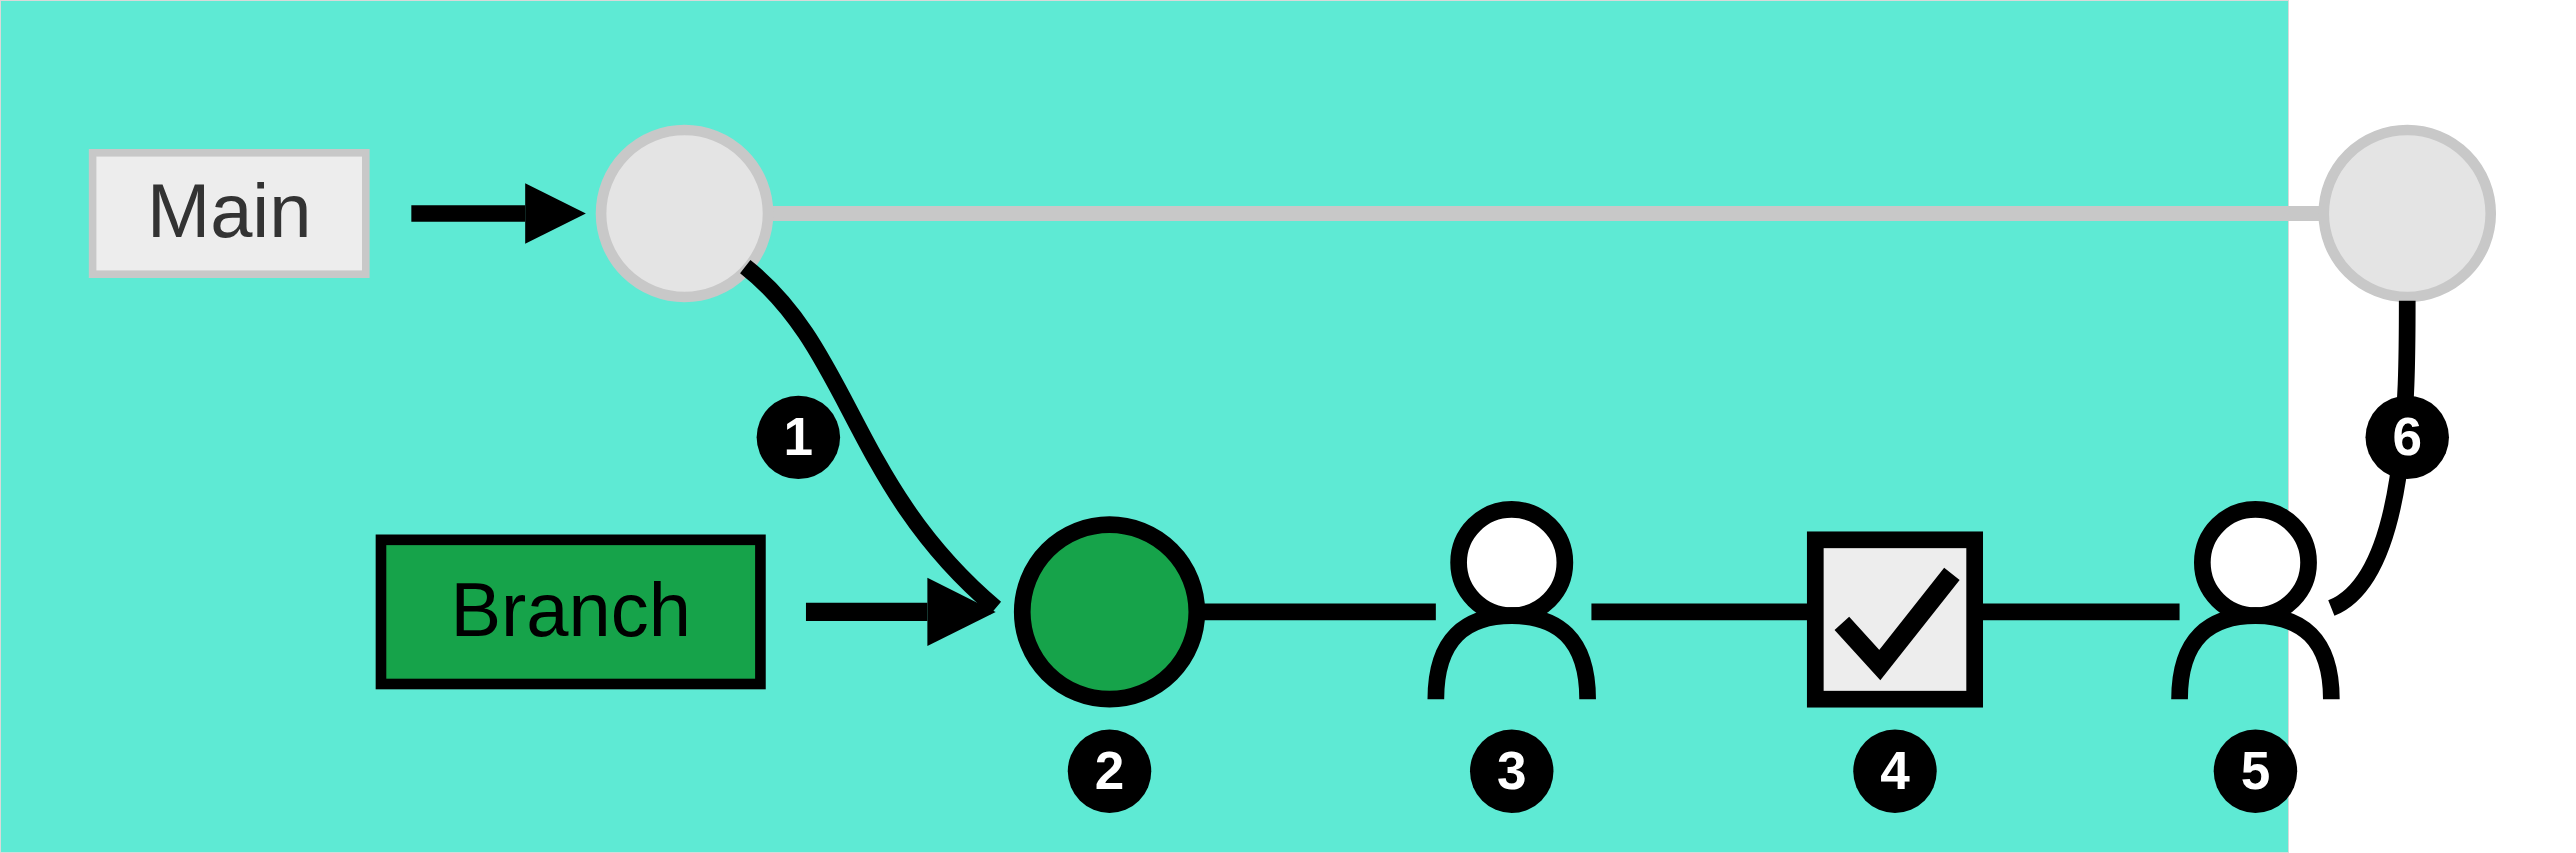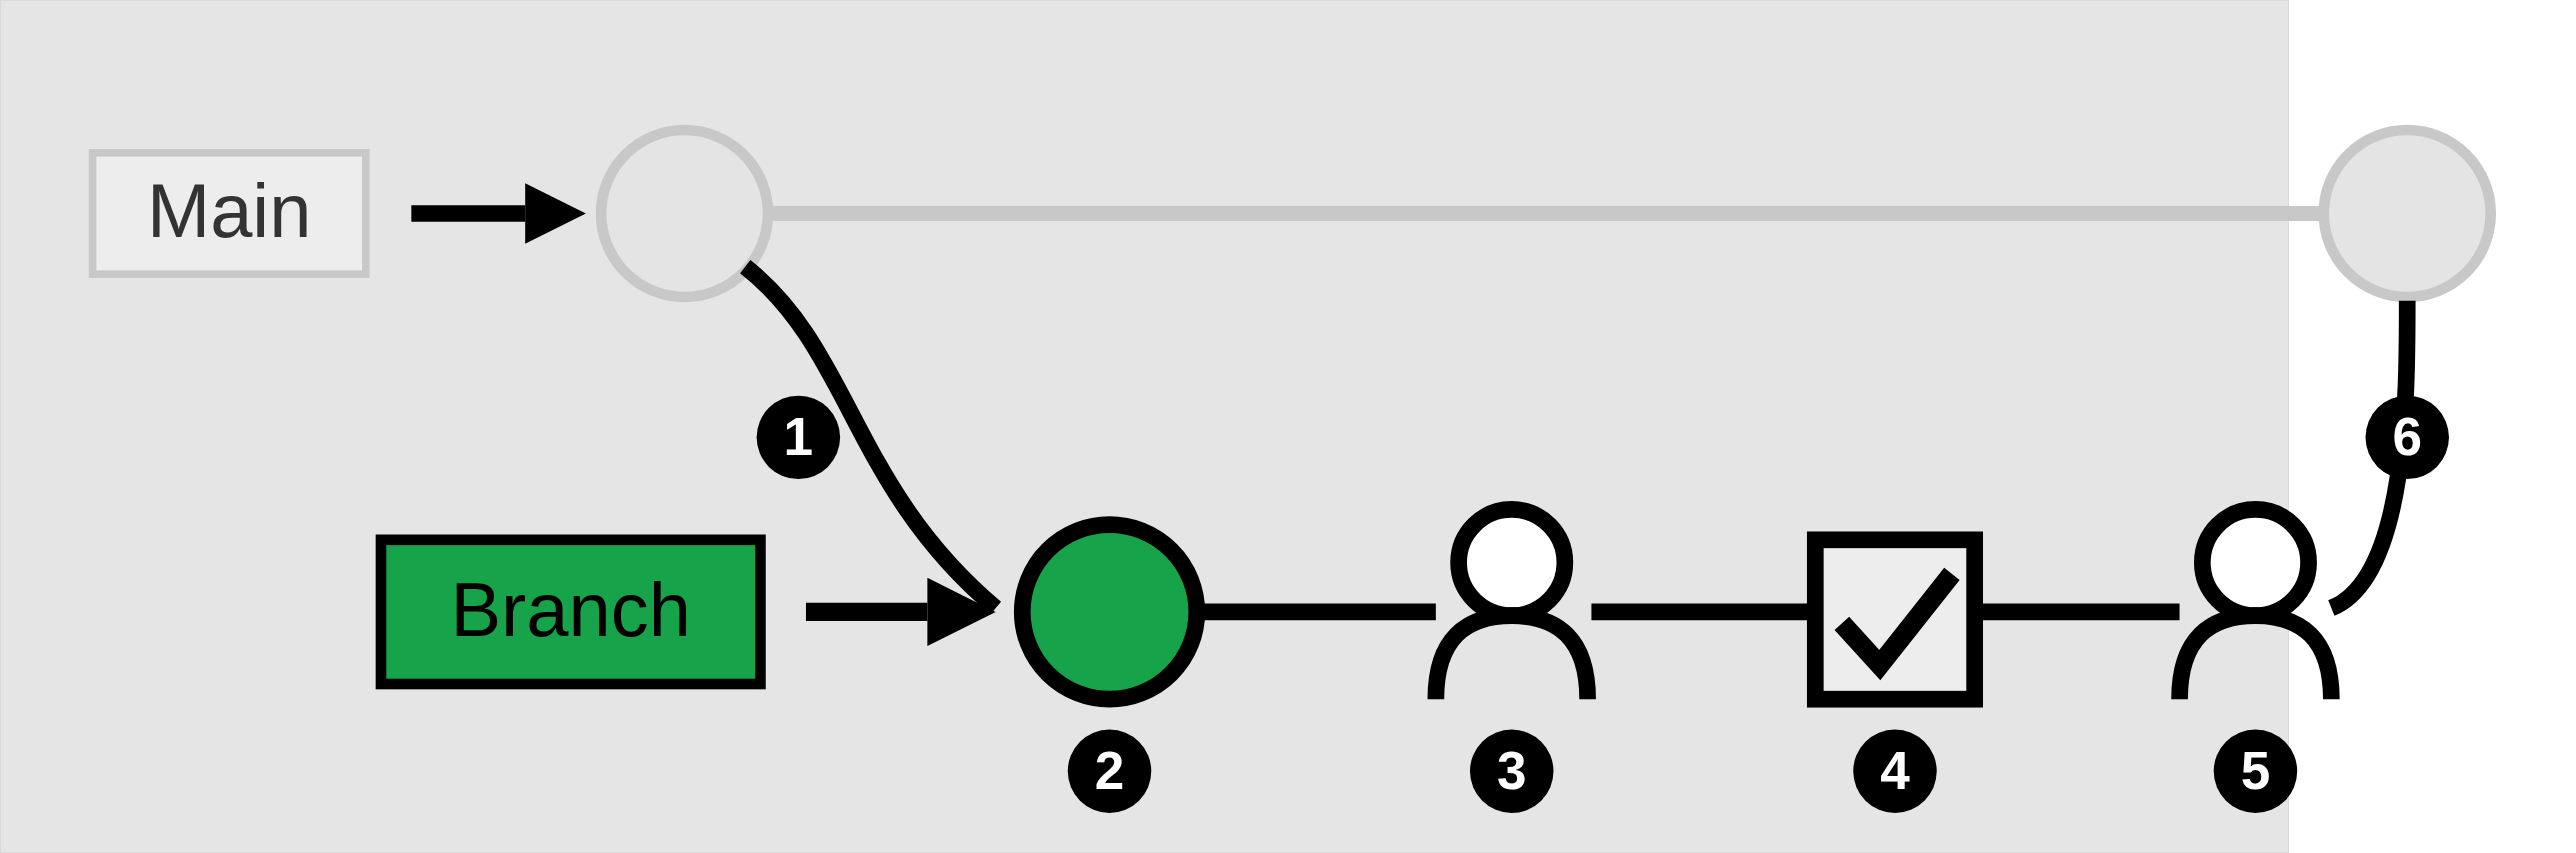--- a/index.html
+++ b/index.html
@@ -7,21 +7,21 @@
     padding: 0;
     background: #ffffff;
     font-family: "Segoe UI", Arial, sans-serif;
   }
   .frame {
     box-sizing: border-box;
     border: 1.5px solid #d9d9d9;
     width: 2289px;
     height: 853px;
     position: relative;
-    background: #e5e5e5;
+    background: #5eead4;
   }
   svg { display: block; }
   .label-text {
     font-size: 100px;
     dominant-baseline: middle;
     text-anchor: middle;
   }
   .step-num {
     font-size: 70px;
     font-weight: 700;

